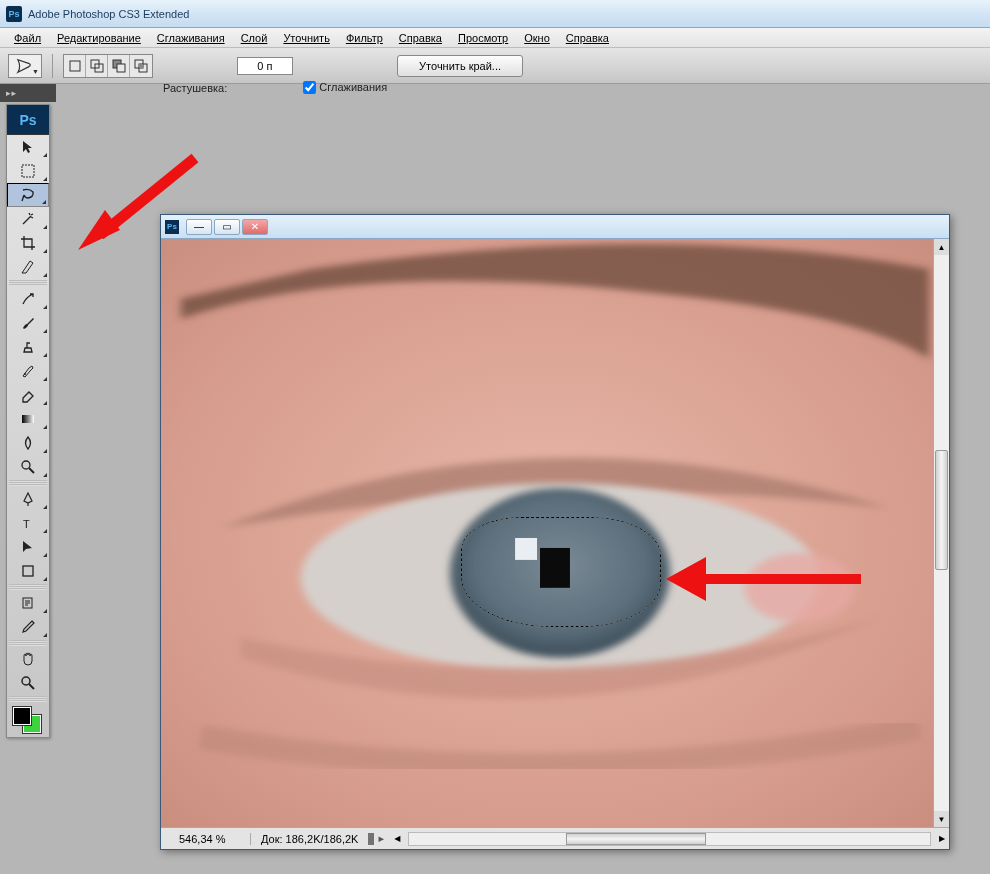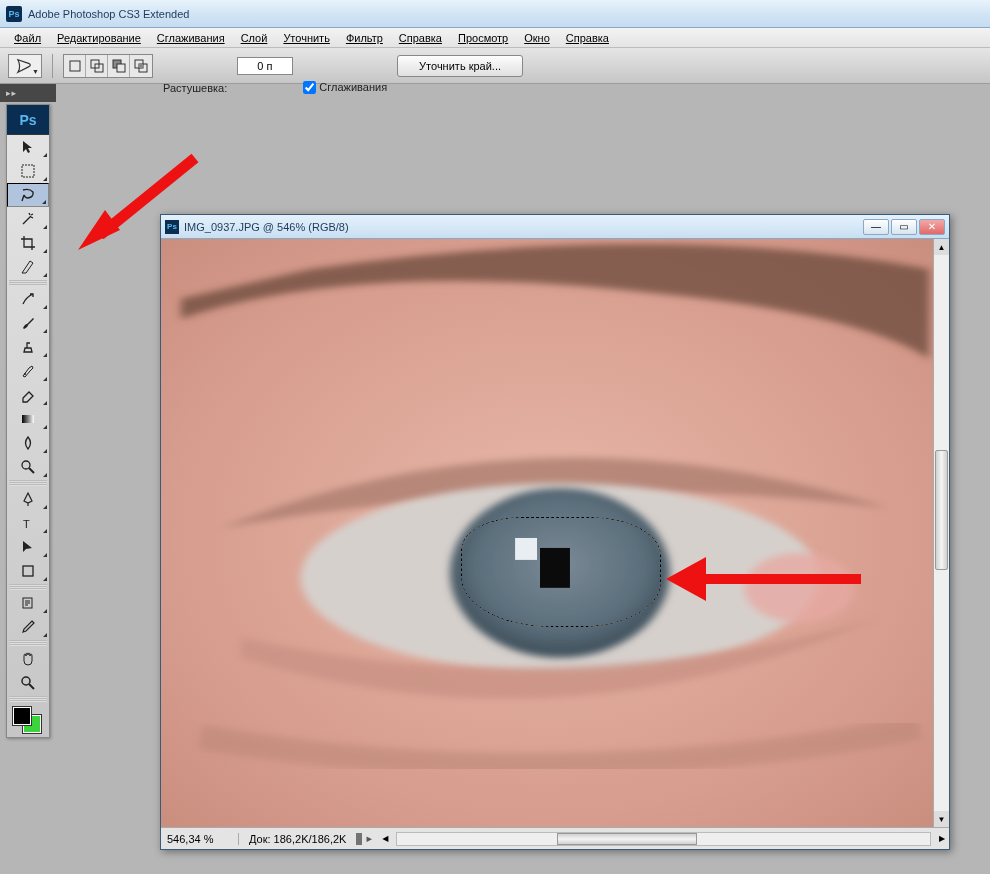--- a/index.html
+++ b/index.html
@@ -42,21 +42,21 @@
 .doc-title .winbtn{width:26px;height:16px;margin-left:2px;border:1px solid #8aa8c4;background:linear-gradient(#fefefe,#d6e5f2);display:flex;align-items:center;justify-content:center;font-size:10px;border-radius:2px;}
 .doc-title .winbtn.close{background:linear-gradient(#f2a9a9,#e26a6a);color:#fff;}
 .doc-body{position:absolute;top:24px;left:0;right:0;bottom:22px;overflow:hidden;display:flex;}
 .canvas-area{flex:1;position:relative;background:#6a6a6a;overflow:hidden;}
 .eye-img{position:absolute;top:0;left:0;width:100%;height:100%;}
 .vscroll{width:16px;background:#e4e4e4;border-left:1px solid #aaa;display:flex;flex-direction:column;}
 .vscroll .arr{height:16px;background:#ddd;display:flex;align-items:center;justify-content:center;font-size:8px;}
 .vscroll .track{flex:1;background:#efefef;position:relative;}
 .vscroll .thumb{position:absolute;top:35%;left:1px;right:1px;height:120px;background:linear-gradient(90deg,#d0d0d0,#f4f4f4,#d0d0d0);border:1px solid #999;border-radius:2px;}
 .doc-status{position:absolute;bottom:0;left:0;right:0;height:22px;background:#e4e4e4;border-top:1px solid #aaa;display:flex;align-items:center;}
-.doc-status .zoom{width:78px;padding:0 6px;border-right:1px solid #aaa;}
+.doc-status .zoom{width:78px;padding:0 6px;border-right:1px solid #aaa;margin-left:12px;}
 .doc-status .info{padding:0 10px;flex:0 0 auto;border-right:6px solid #737373;margin-right:4px;}
 .doc-status .dd{width:12px;color:#555;}
 .doc-status .htrack{flex:1;height:14px;background:#efefef;border:1px solid #bbb;margin:0 4px;position:relative;}
 .doc-status .hthumb{position:absolute;left:30%;top:0;bottom:0;width:140px;background:linear-gradient(#d0d0d0,#f4f4f4,#d0d0d0);border:1px solid #999;}
 .doc-status .harr{width:14px;text-align:center;font-size:8px;}
 .arrow-annot{position:absolute;pointer-events:none;}
 .selection-ants{position:absolute;border:1px dashed #fff;outline:1px dashed #000;outline-offset:-1px;}
 </style>
 </head>
 <body>
@@ -272,21 +272,20 @@
   <div class="sep"></div>
   <div class="swatch">
     <div class="bg"></div>
     <div class="fg"></div>
   </div>
 </div>
 
 <div class="doc-win">
   <div class="doc-title">
     <div class="ico">Ps</div>
-    <div class="txt">IMG_0937.JPG @ 546% (RGB/8)</div>
     <div class="winbtn">—</div>
     <div class="winbtn">▭</div>
     <div class="winbtn close">✕</div>
   </div>
   <div class="doc-body">
     <div class="canvas-area">
       <svg class="eye-img" viewBox="0 0 774 590" preserveAspectRatio="none">
         <defs>
           <radialGradient id="skin" cx="50%" cy="50%" r="80%">
             <stop offset="0%" stop-color="#e7b7a8"></stop>

